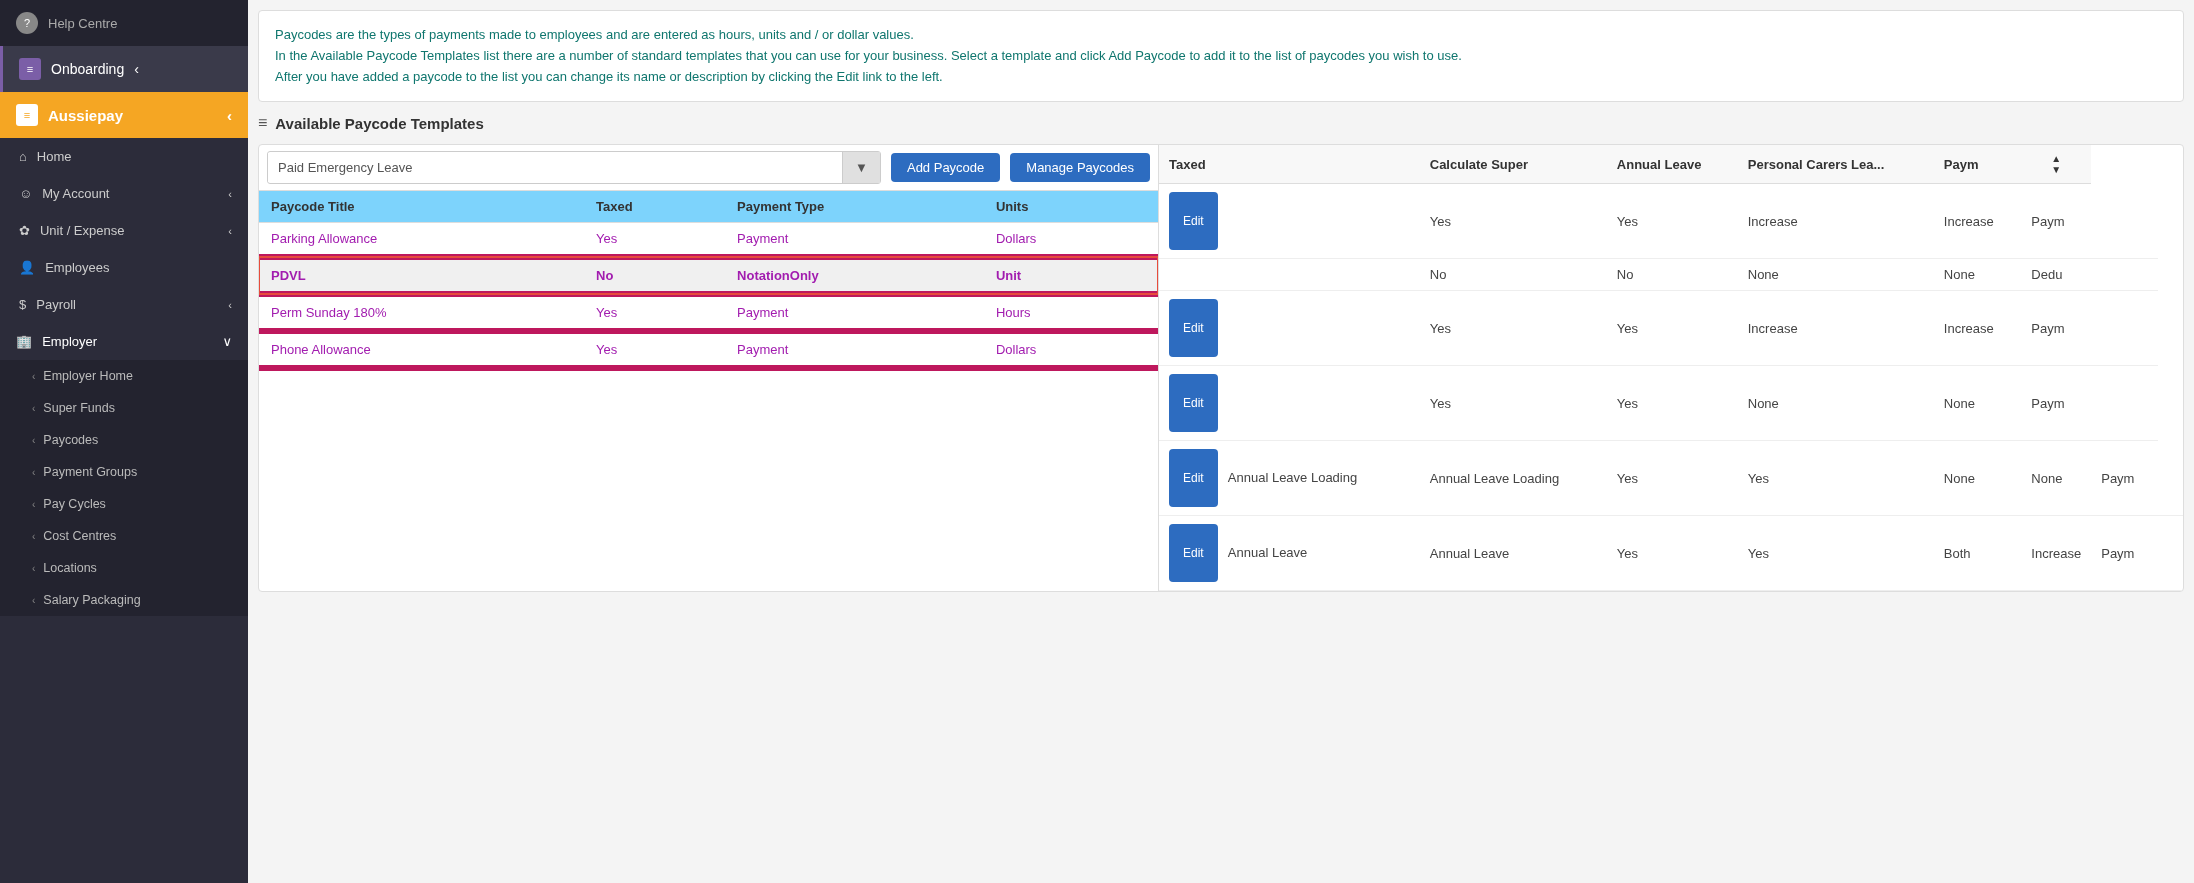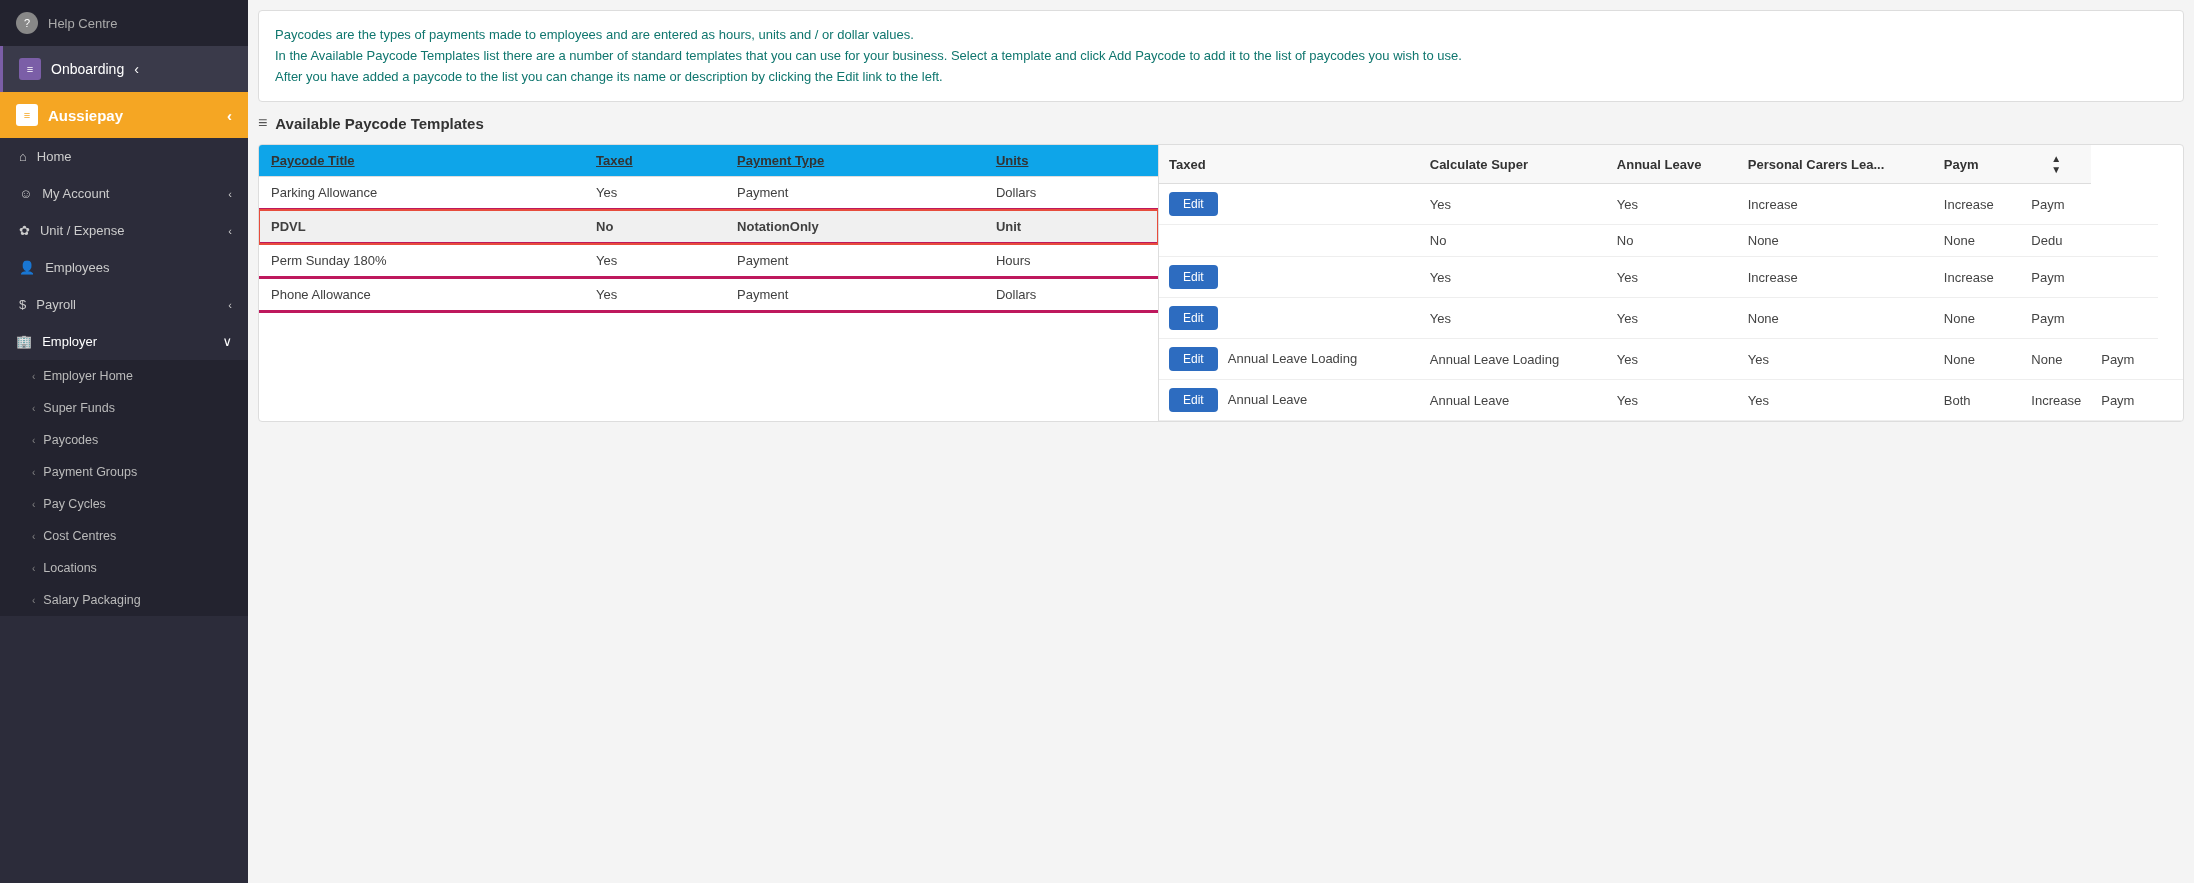--- a/index.html
+++ b/index.html
@@ -175,30 +175,29 @@
 
     
     .paycode-table {
       width: 100%;
       border-collapse: collapse;
       font-size: 13px;
     }
     .paycode-table th {
       text-align: left;
       padding: 8px 12px;
-      background: #0ea5e9;
+      background: #7dd3fc;
       border-bottom: 1px solid #ddd;
       font-weight: 600;
       color: #333;
-      text-decoration: underline;
     }
     .paycode-table td {
       padding: 8px 12px;
-      border-bottom: 3px solid #be185d;
-      color: #404040;
+      border-bottom: 6px solid #be185d;
+      color: #a21caf;
     }
     .row-highlight {
       background: #f0f0f0 !important;
       outline: 2px solid #e74c3c;
       outline-offset: -1px;
       font-weight: bold;
     }
 
     
     .right-panel {
@@ -222,21 +221,21 @@
     .right-table td {
       padding: 8px 10px;
       border-bottom: 1px solid #eee;
       color: #444;
       white-space: nowrap;
     }
     .btn-edit {
       background: #2d6cc0;
       color: #fff;
       border: none;
-      padding: 5px 14px;
+      padding: 22px 14px;
       border-radius: 4px;
       cursor: pointer;
       font-size: 12px;
     }
 
     .icon-circle {
       width: 22px;
       height: 22px;
       border-radius: 50%;
       background: #888;
@@ -369,20 +368,28 @@
 
     <div class="section-header">
       <span class="menu-icon">≡</span>
       <span>Available Paycode Templates</span>
     </div>
 
     <div class="two-panel">
 
       <div class="left-panel">
 
+        <div style="display:flex; align-items:center; border-bottom:1px solid #ddd; padding:6px 8px; gap:10px;">
+          <div style="flex:1; display:flex; align-items:center; border:1px solid #ccc; border-radius:3px; background:#fff;">
+            <span class="dropdown-select" style="flex:1; padding:7px 10px; font-size:13px; color:#555;">Paid Emergency Leave</span>
+            <span class="dropdown-arrow">▼</span>
+          </div>
+          <button class="btn-add">Add Paycode</button>
+          <button class="btn-manage">Manage Paycodes</button>
+        </div>
 
         <div class="left-table-wrap">
           <table class="paycode-table">
             <thead>
               <tr>
                 <th>Paycode Title</th>
                 <th>Taxed</th>
                 <th>Payment Type</th>
                 <th>Units</th>
                 <th style="width:12px;"></th>

